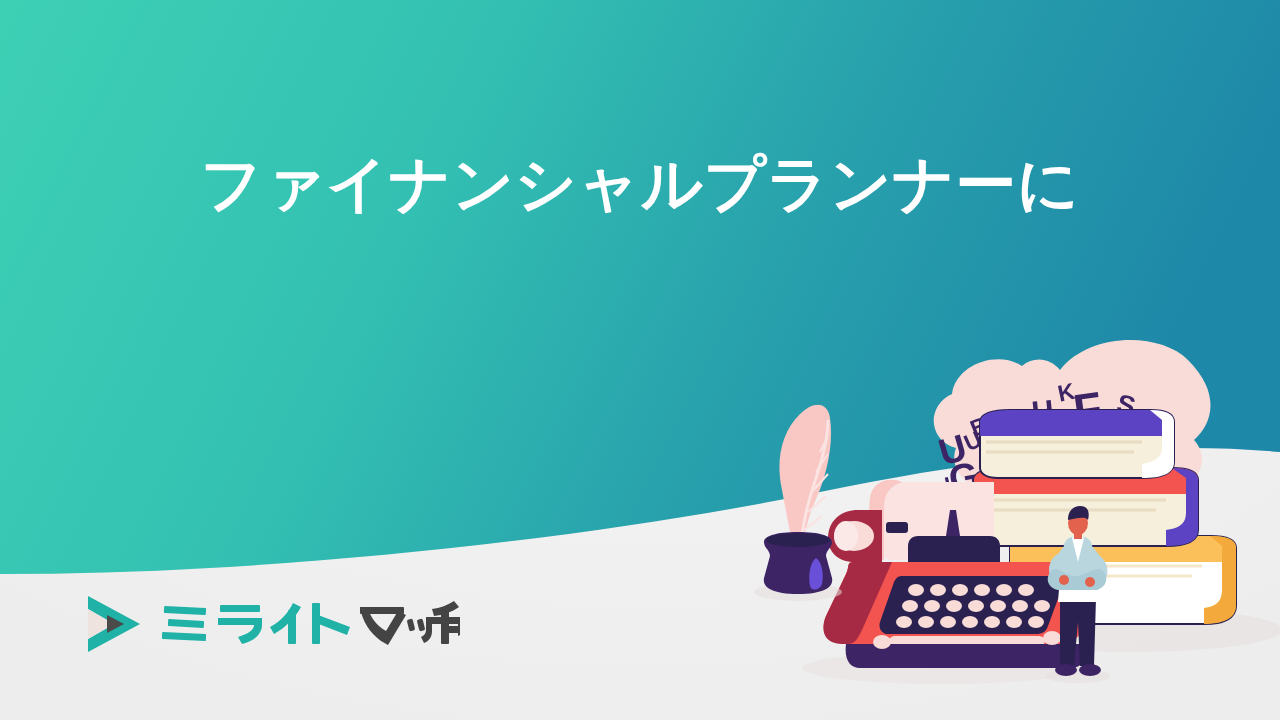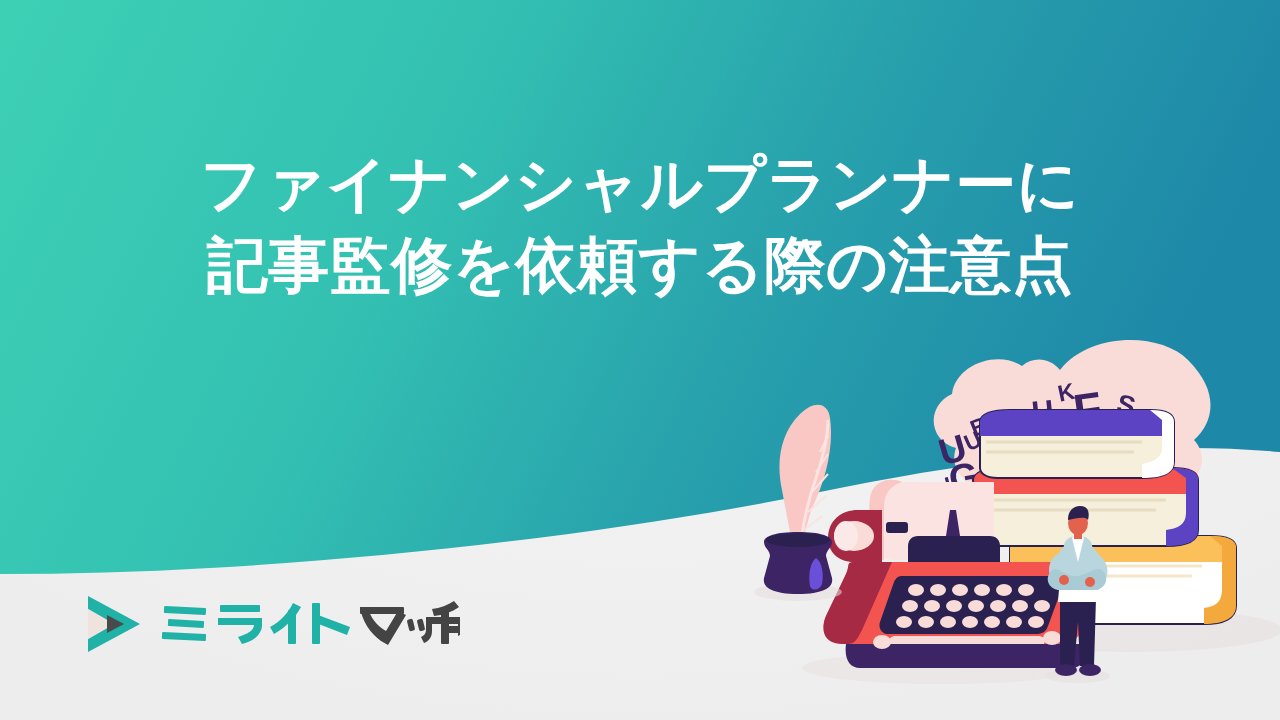--- a/index.html
+++ b/index.html
@@ -50,21 +50,20 @@
       </radialGradient>
     </defs>
 
     <rect x="0" y="0" width="1280" height="720" fill="url(#floorShade)"></rect>
 
     <path d="M0,0 H1280 V452 C1150,440 1000,455 820,492 C640,529 420,556 210,568 C140,572 70,574 0,574 Z" fill="url(#tealGrad)"></path>
   </svg>
 
   <div id="title-block">
     <span class="title-line">ファイナンシャルプランナーに</span>
-    <span class="title-line">記事監修を依頼する際の注意点</span>
   </div>
 
   <svg id="illustration" viewBox="0 0 538 390">
 
     <ellipse cx="390" cy="300" rx="150" ry="22" fill="#E6DEDE" opacity=".5"></ellipse>
 
     <g>
       <path d="M318,40 C348,2 418,2 446,30 C478,62 472,92 452,110
                C470,130 456,156 430,158 C414,182 380,186 362,168
                C348,188 318,190 306,170

